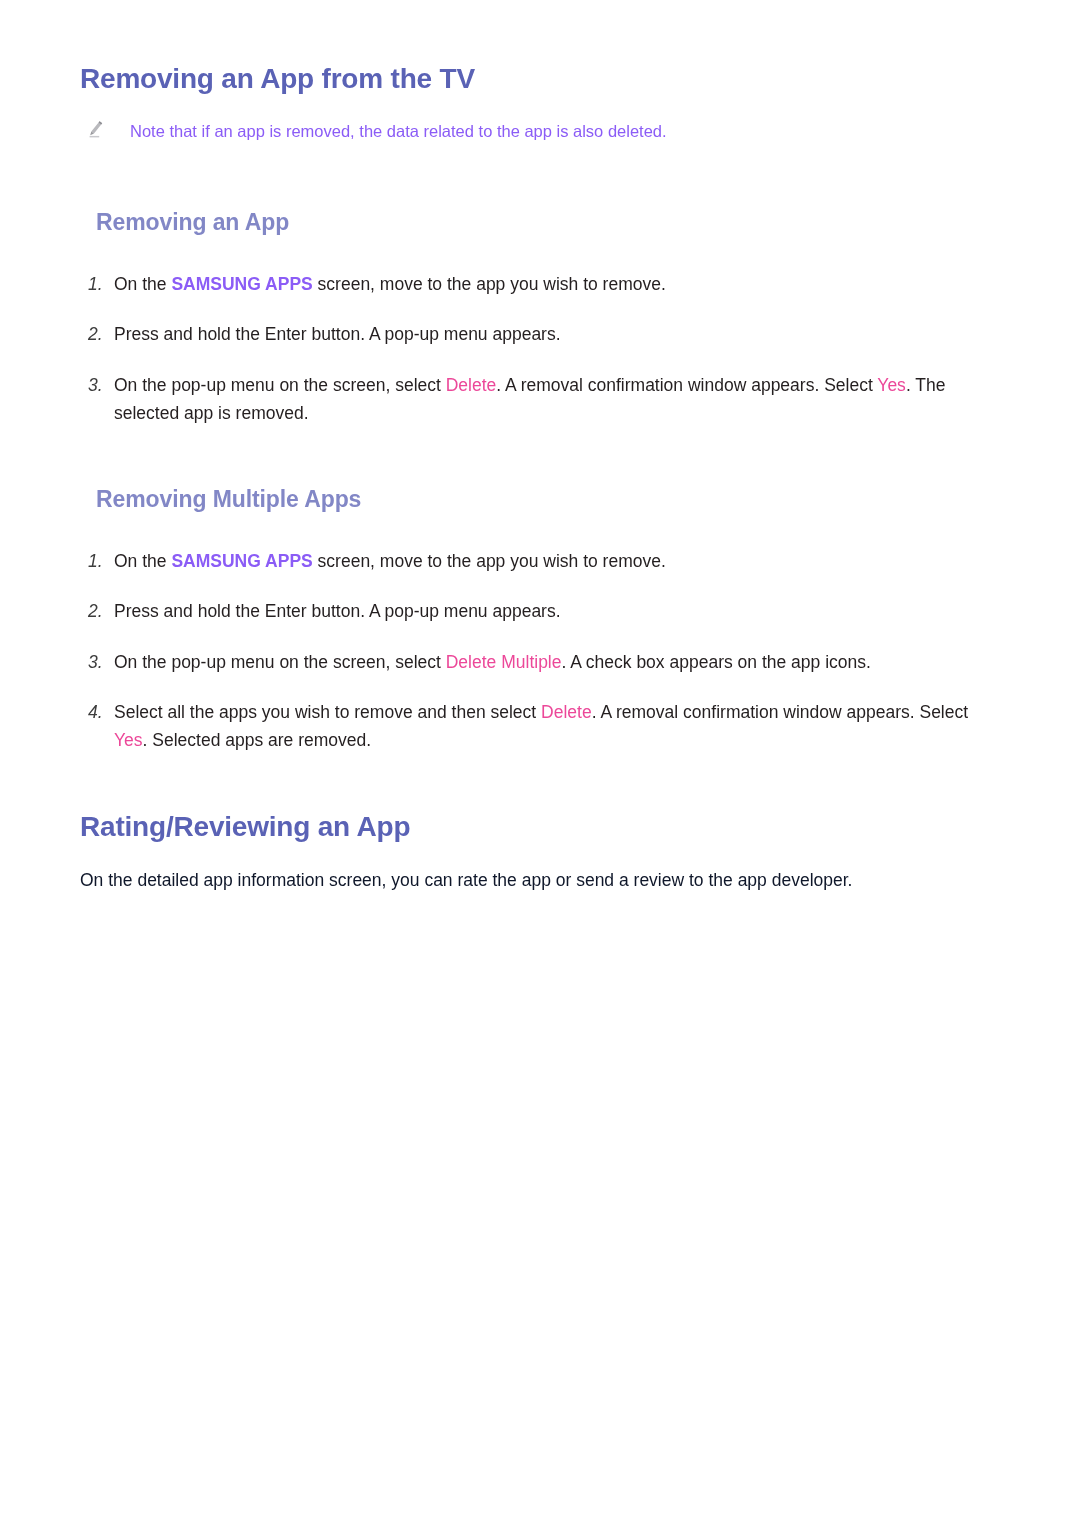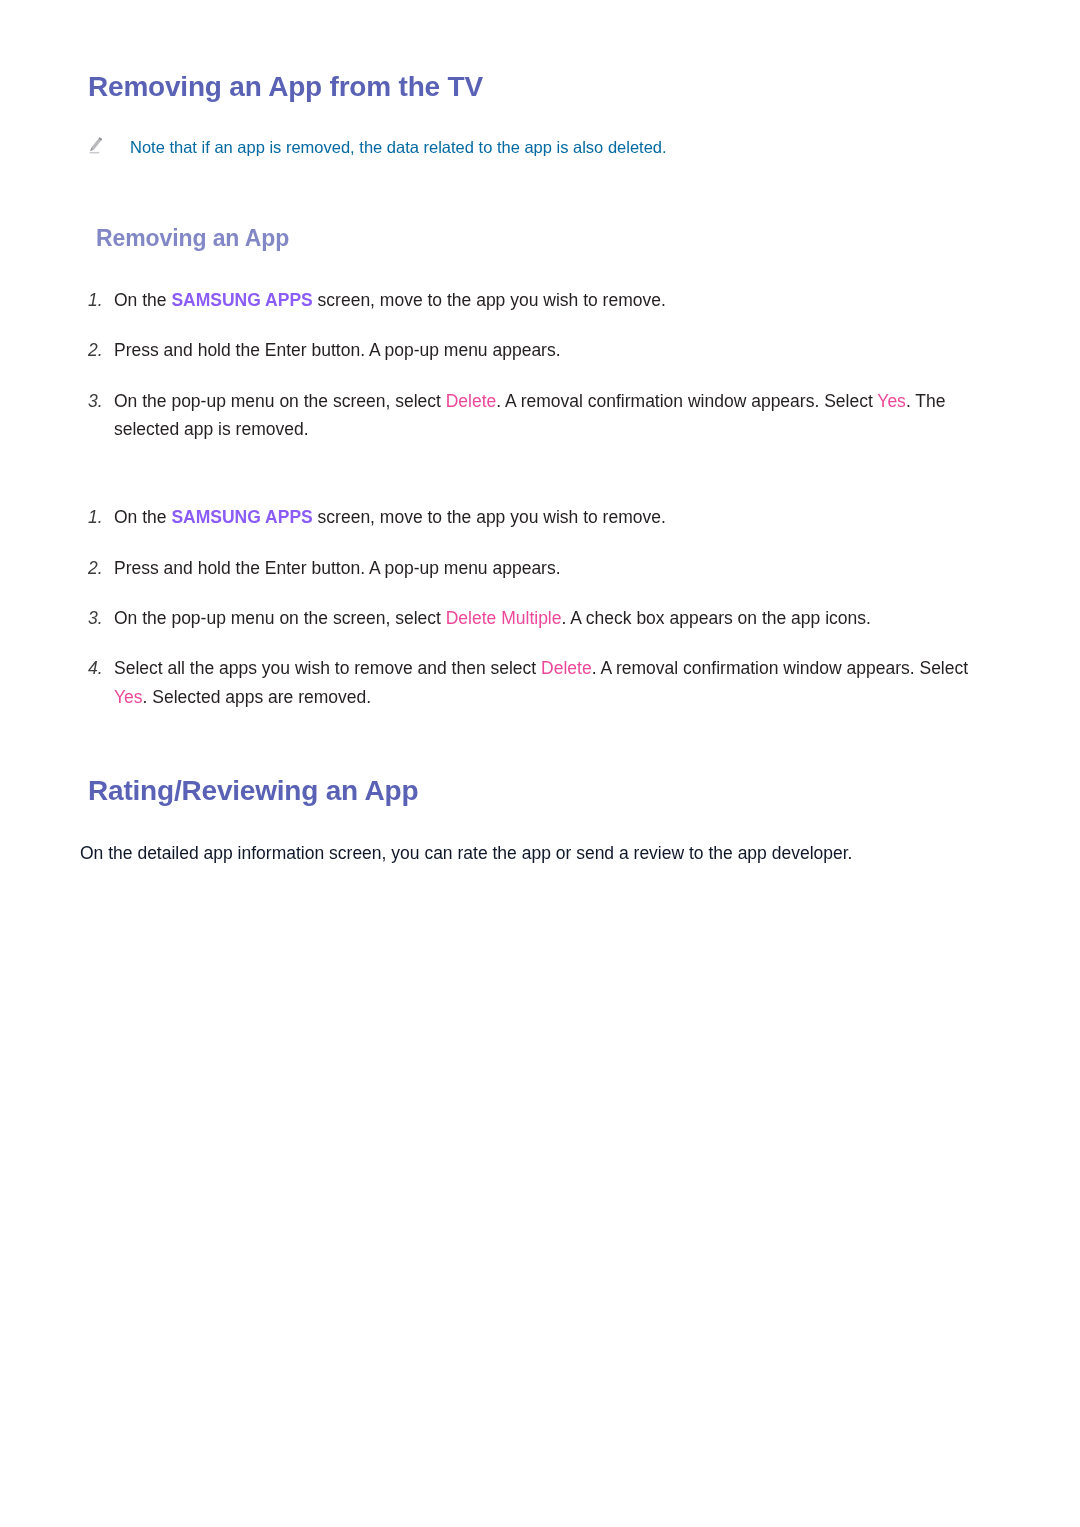--- a/index.html
+++ b/index.html
@@ -21,21 +21,21 @@
     height: 1527px;
     box-sizing: border-box;
     padding: 62px 95px 0 80px;
   }
 
   
   h1.doc-h1 {
     font-size: 28px;
     font-weight: bold;
     color: #5a62b5;
-    margin: 8px;
+    margin: 0;
     letter-spacing: -0.2px;
     line-height: 1.2;
   }
 
   h2.doc-h2 {
     font-size: 23px;
     font-weight: bold;
     color: #8287c6;
     margin: 16px;
     letter-spacing: -0.1px;
@@ -65,21 +65,21 @@
     position: relative;
   }
   .note .pencil-icon svg {
     display: block;
     width: 16px;
     height: 18px;
   }
   .note-text {
     flex: 1 1 auto;
     font-size: 16.5px;
-    color: #0369a1;
+    color: #8b5cf6;
     line-height: 1.68;
     max-width: 872px;
   }
 
   
   ol.steps {
     list-style: none;
     margin: 0;
     padding: 0;
   }
@@ -164,20 +164,21 @@
         <span class="step-body"><span>Press and hold the Enter button. A pop-up menu appears.</span></span>
       </li>
       <li>
         <span class="step-num">3.</span>
         <span class="step-body"><span>On the pop-up menu on the screen, select </span><span class="kw">Delete</span><span>. A removal confirmation window appears. Select </span><span class="kw">Yes</span><span>. The selected app is removed.</span></span>
       </li>
     </ol>
 
   <div class="sp-list-to-h2"></div>
 
+  <h2 class="doc-h2">Removing Multiple Apps</h2>
 
   <div class="sp-h2-to-list"></div>
 
   <ol class="steps">
       <li>
         <span class="step-num">1.</span>
         <span class="step-body"><span>On the </span><span class="kw-strong">SAMSUNG APPS</span><span> screen, move to the app you wish to remove.</span></span>
       </li>
       <li>
         <span class="step-num">2.</span>

